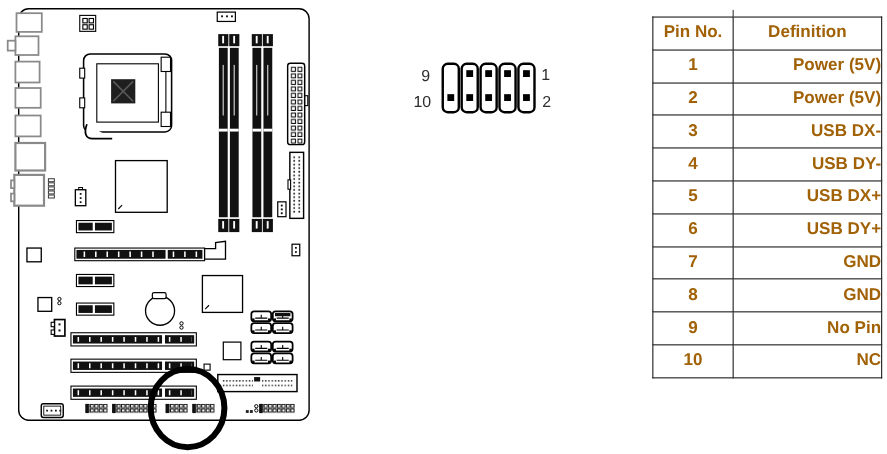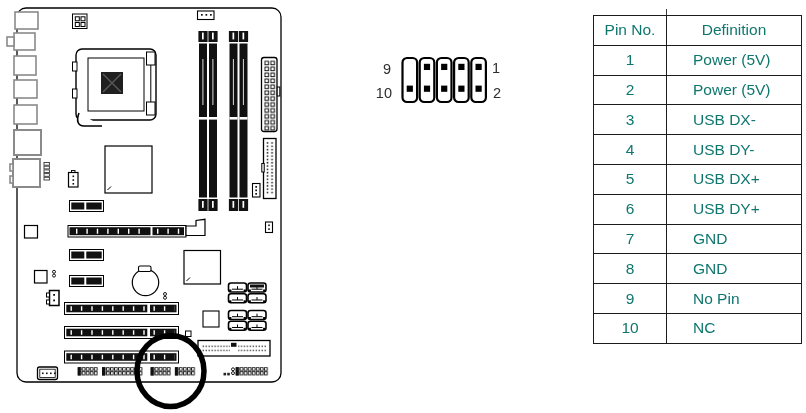--- a/index.html
+++ b/index.html
@@ -4,24 +4,24 @@
 <style>
   html,body{margin:0;padding:0;background:#fff;}
   .stage{position:relative;width:806px;height:413px;background:#ffffff;overflow:hidden;
          font-family:"Liberation Sans",sans-serif;}
   svg.diagram{position:absolute;left:0;top:0;}
   .pin-table-wrap{position:absolute;left:593px;top:15px;}
   .divider-overshoot{position:absolute;left:72.5px;top:-6px;width:1.2px;height:6px;background:#3a3a3a;}
   table.pins{border-collapse:collapse;table-layout:fixed;background:#fff;}
   table.pins th, table.pins td{
     border:1.2px solid #1c1c1c;height:28.8px;padding:0;
-    font-size:15.5px;font-weight:400;color:#0f766e;text-align:center;white-space:nowrap;}
+    font-size:15.5px;font-weight:700;color:#a16207;text-align:center;white-space:nowrap;}
   table.pins .c1{width:72px;}
   table.pins .c2{width:108px;margin-left:20px;}
-  table.pins td.def{text-align:left;padding-left:26px;}
+  table.pins td.def{text-align:right;padding-left:26px;}
 </style>
 </head>
 <body>
 
 <div class="stage">
 
   <svg class="diagram" width="560" height="413" viewBox="0 0 560 413" font-family="Liberation Sans, sans-serif">
     <defs>
       <pattern id="pgrid" x="263.9" y="60.2" width="5.9" height="5.93" patternUnits="userSpaceOnUse">
         <rect x="1" y="1" width="3.6" height="3.6" fill="none" stroke="#000" stroke-width="0.9"></rect>

